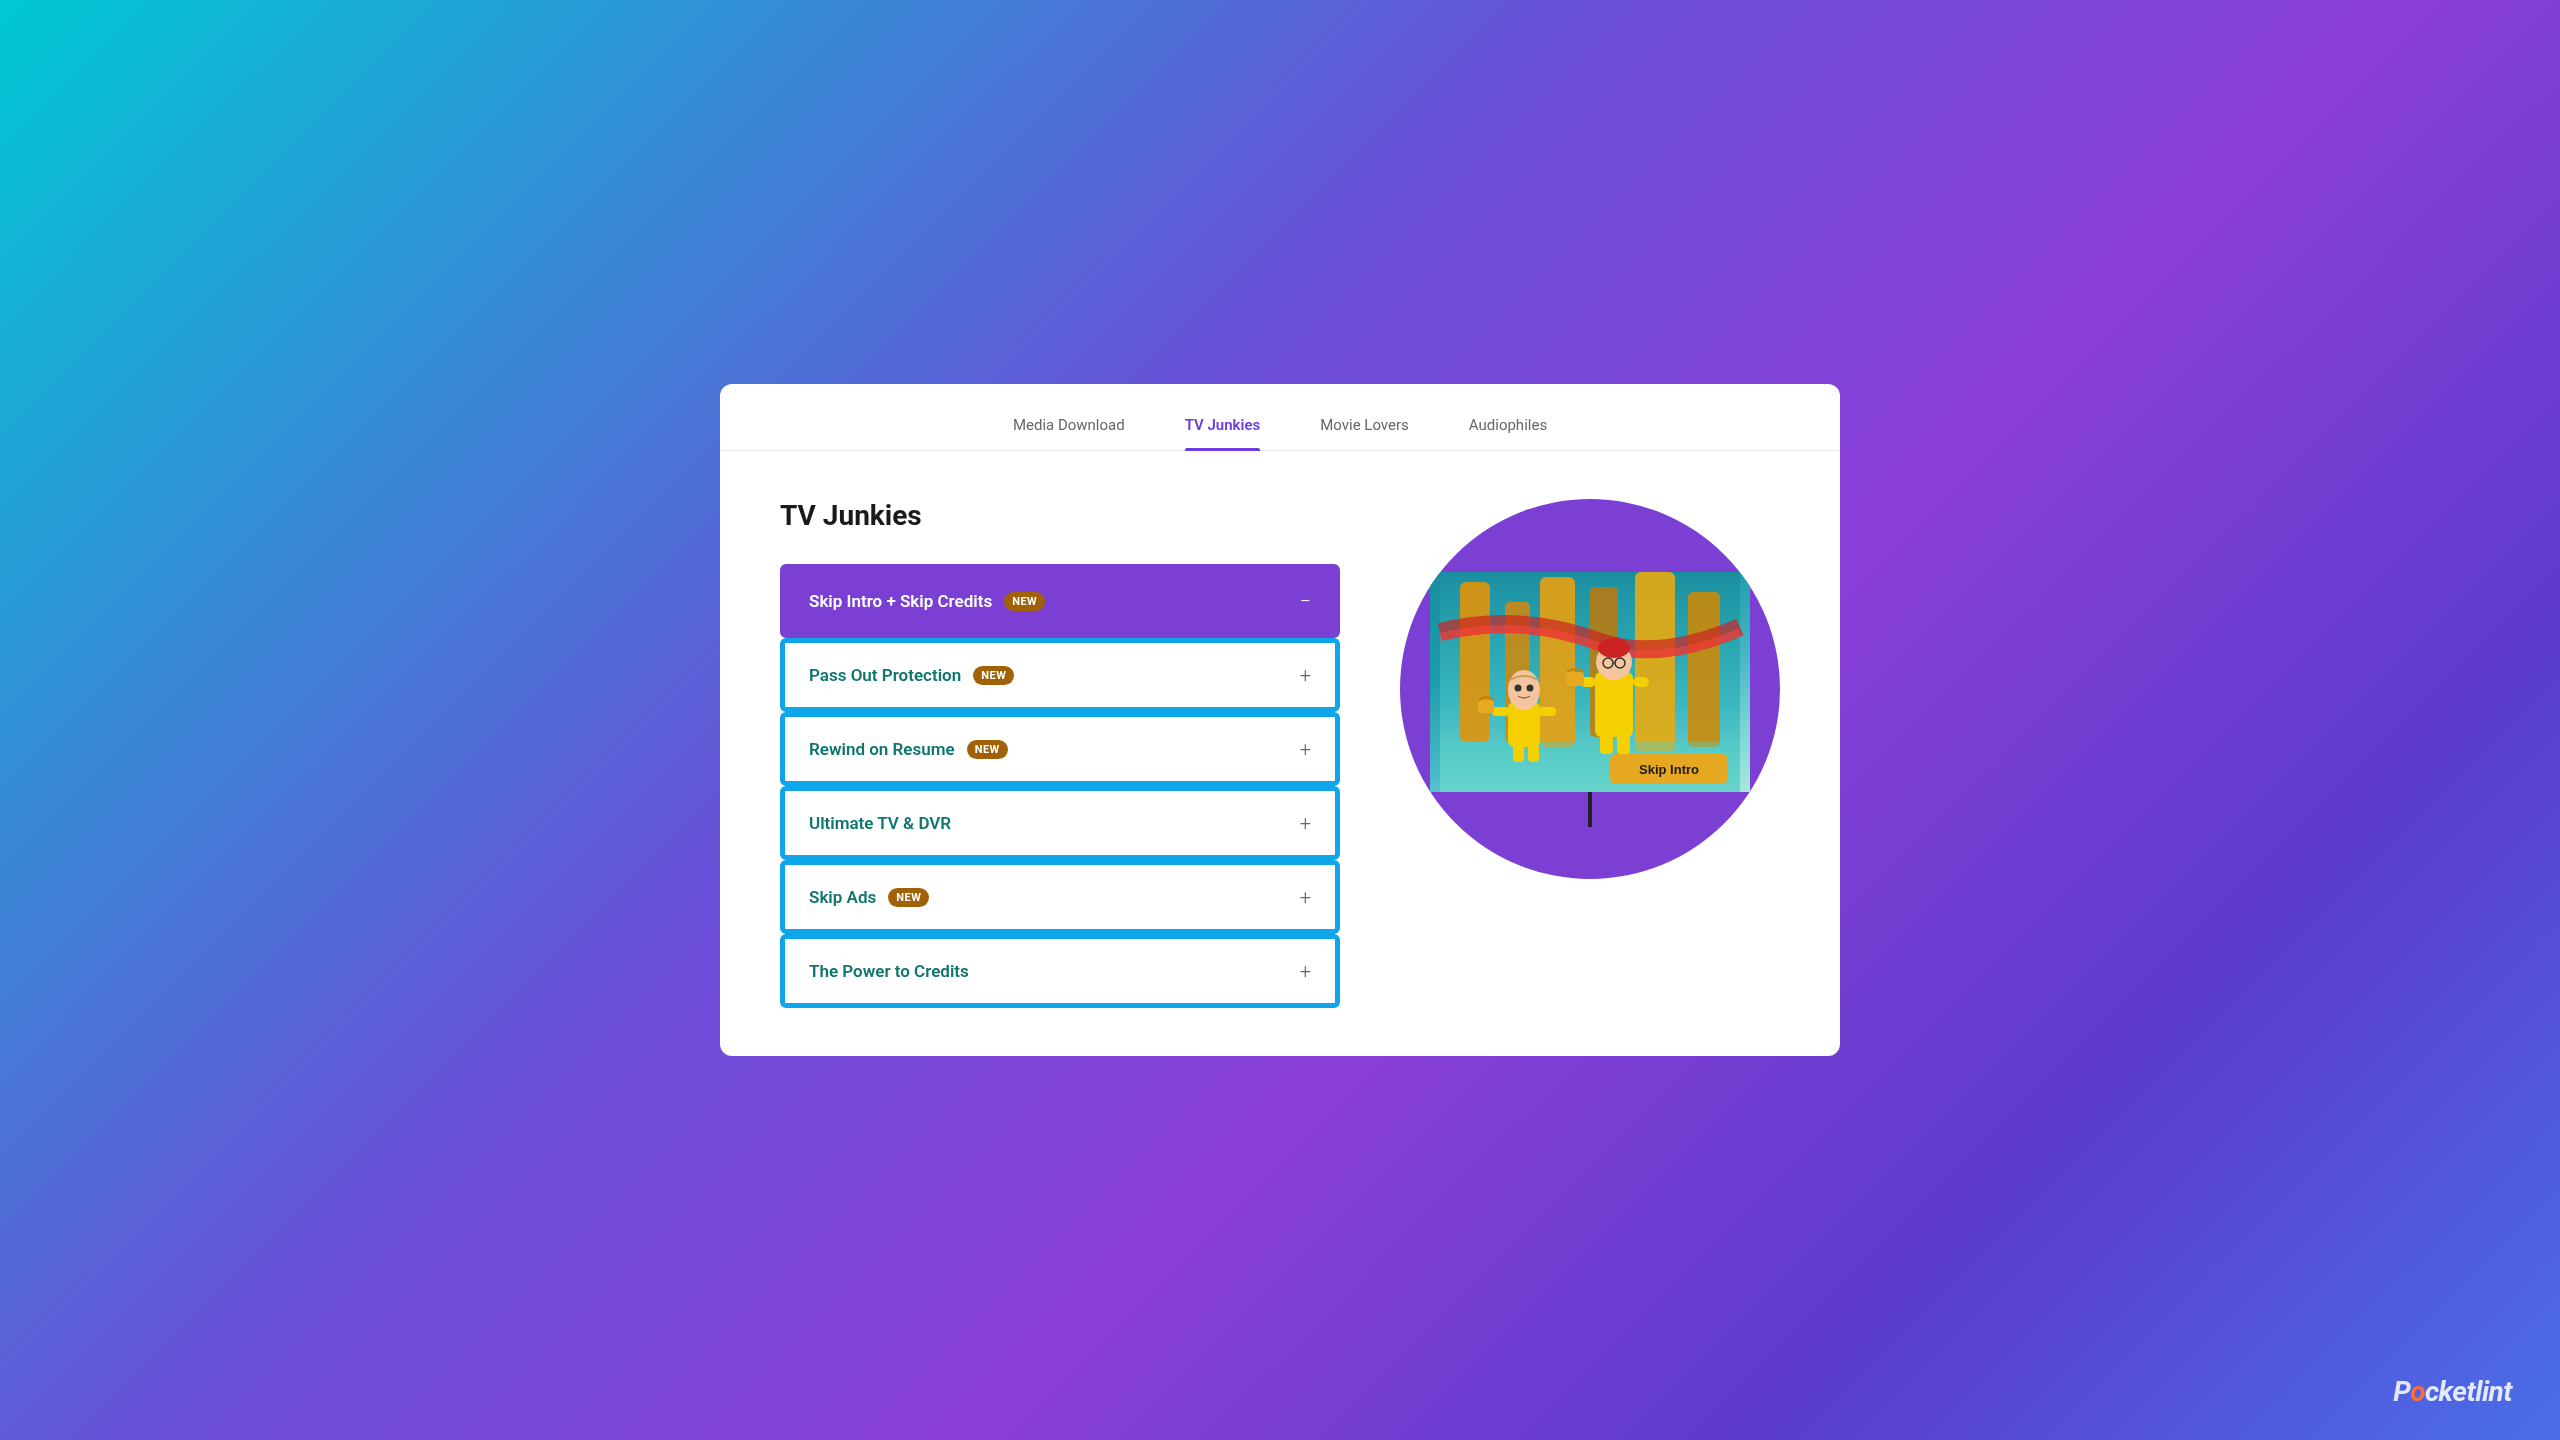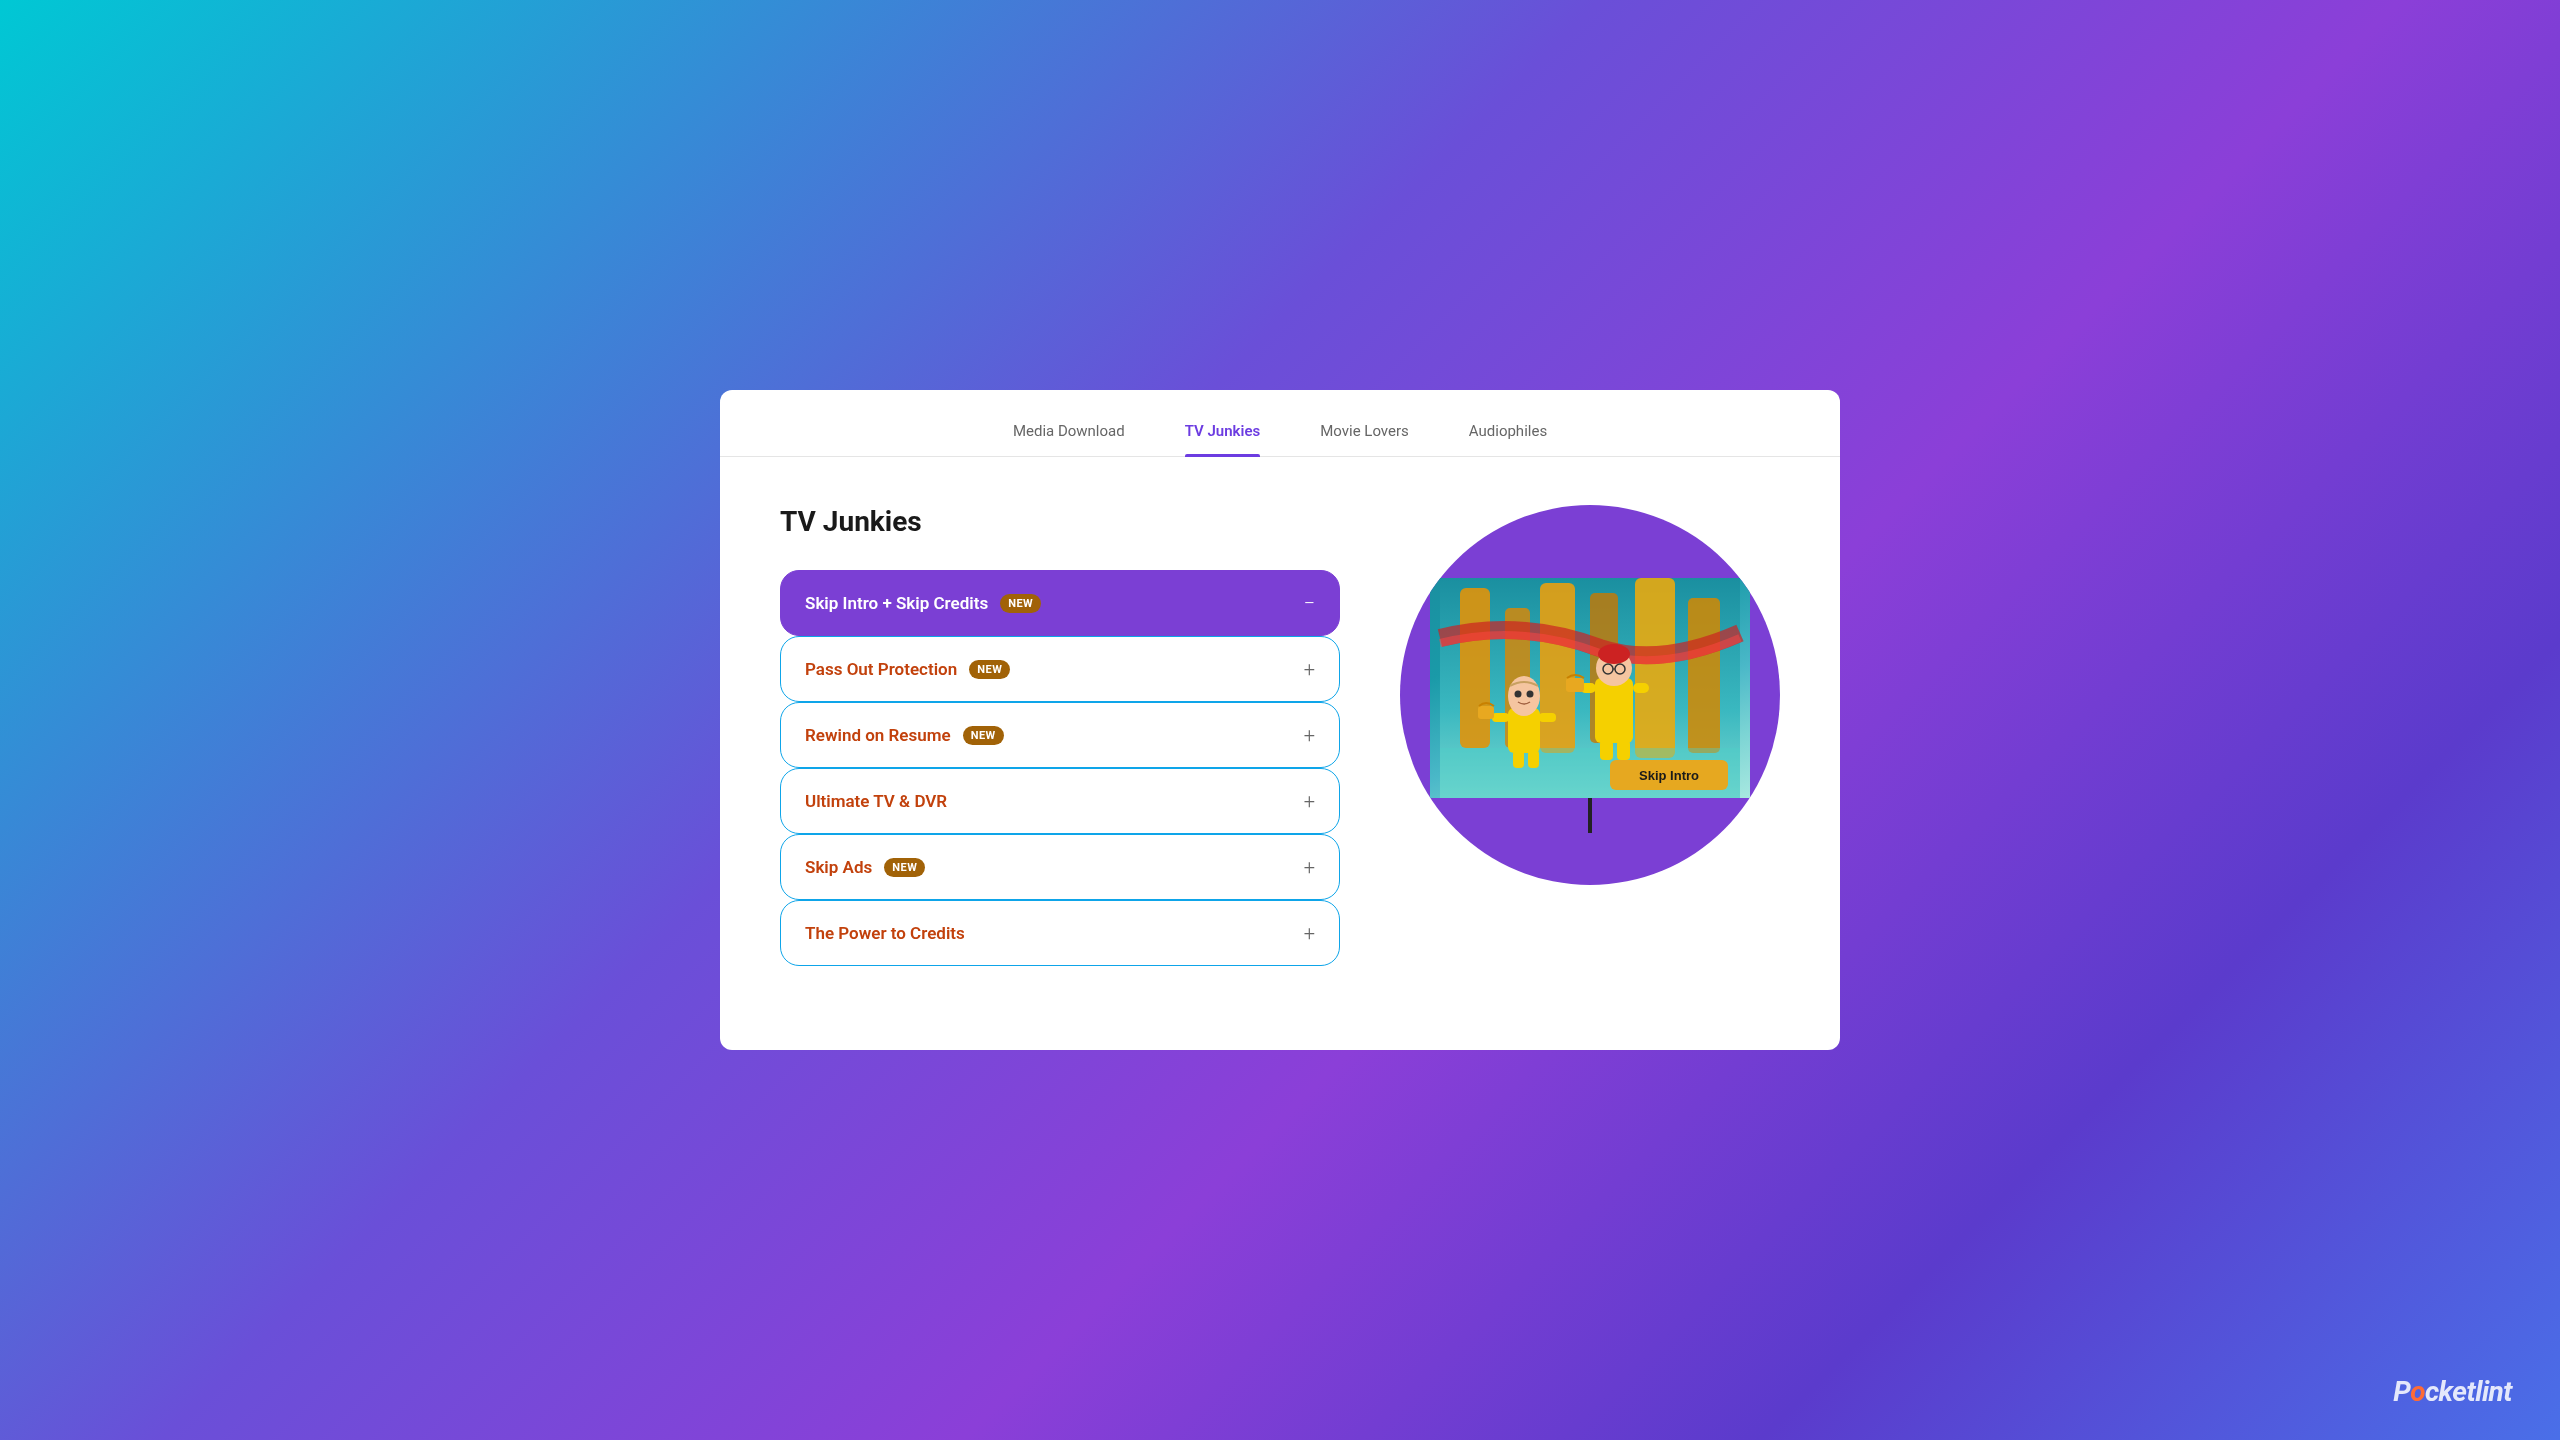--- a/index.html
+++ b/index.html
@@ -79,22 +79,22 @@
     }
 
     
     .accordion {
       display: flex;
       flex-direction: column;
       gap: 0;
     }
 
     .accordion-item {
-      border: 1px solid #0ea5e9;
-      border-radius: 19px;
+      border: 5px solid #0ea5e9;
+      border-radius: 6px;
       margin-bottom: 0;
       overflow: hidden;
     }
 
     .accordion-item.expanded {
       background: #7b3fd4;
       border-color: #7b3fd4;
     }
 
     .accordion-header {
@@ -107,21 +107,21 @@
 
     .accordion-header-left {
       display: flex;
       align-items: center;
       gap: 12px;
     }
 
     .accordion-title {
       font-size: 17px;
       font-weight: 600;
-      color: #c2410c;
+      color: #0f766e;
     }
 
     .accordion-item.expanded .accordion-title {
       color: #ffffff;
     }
 
     .badge-new {
       background: #a16207;
       color: #ffffff;
       font-size: 11px;

